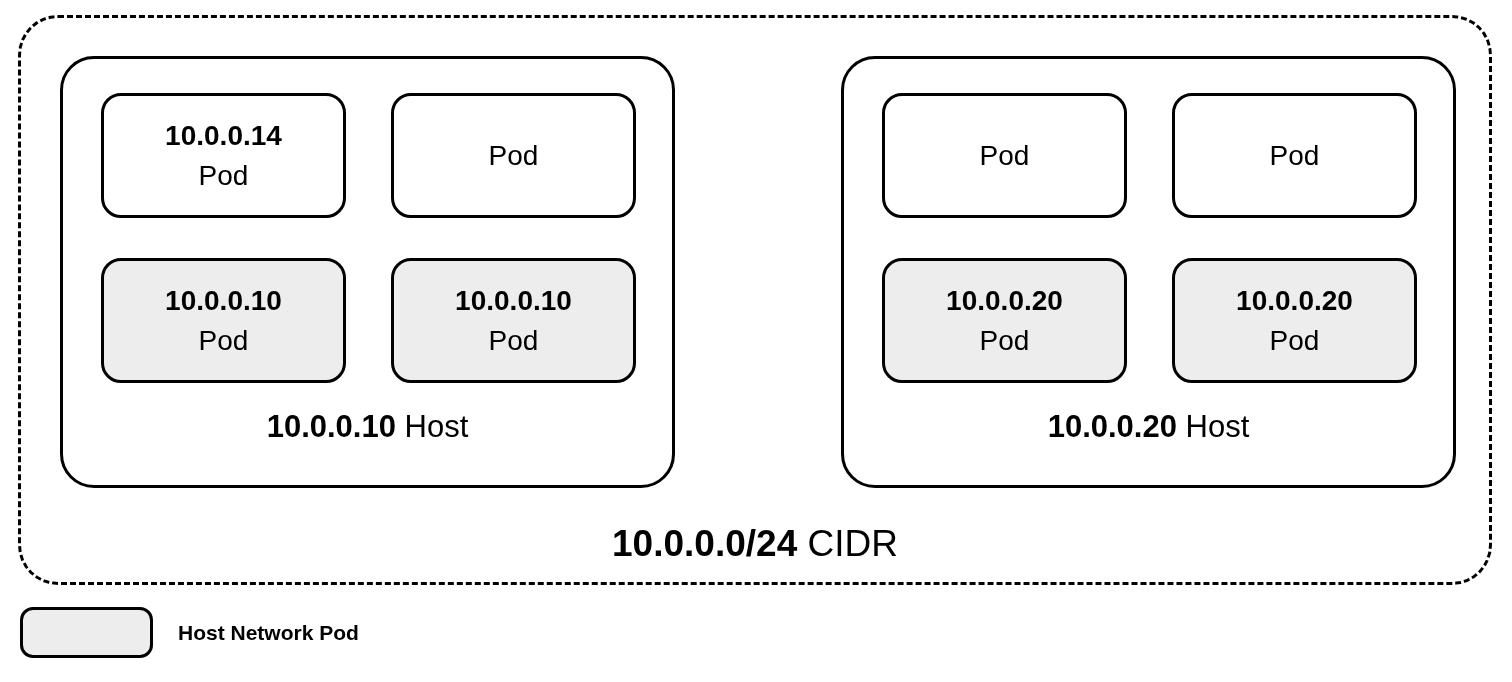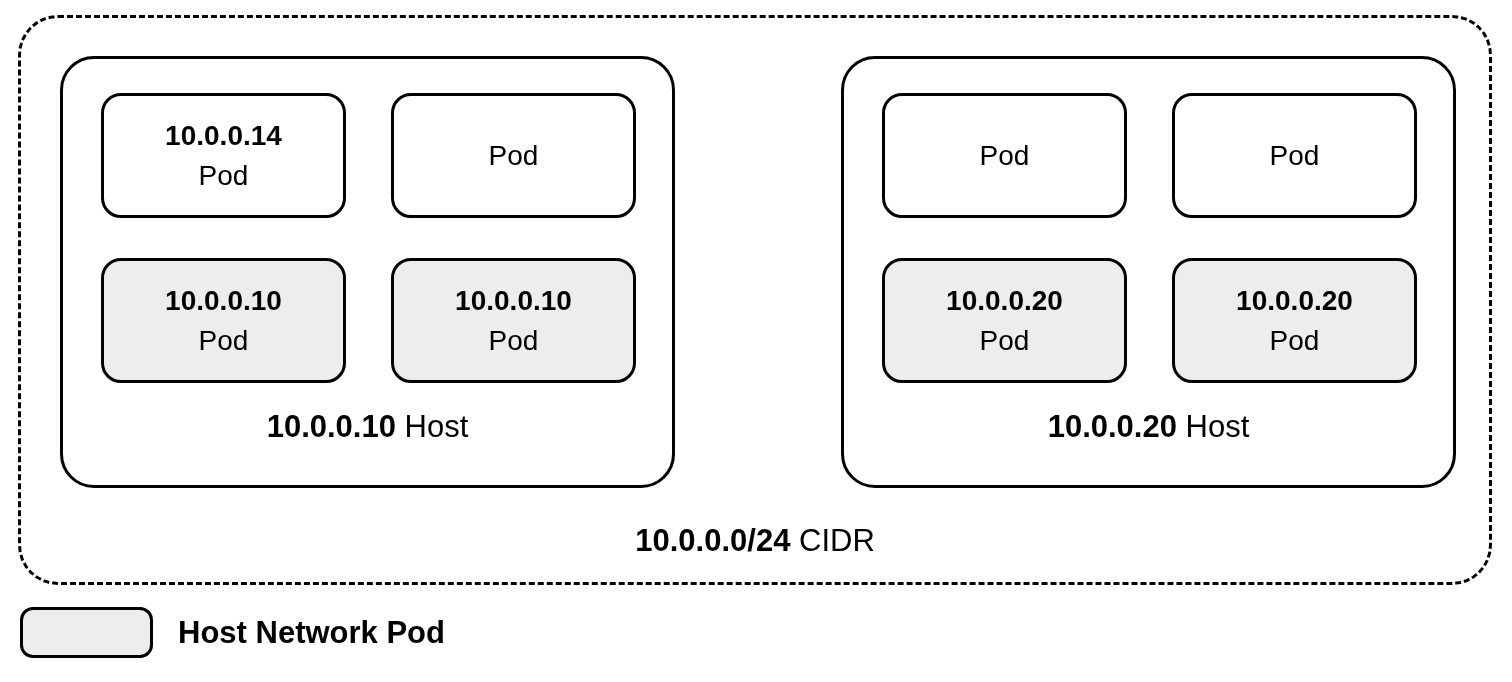--- a/index.html
+++ b/index.html
@@ -84,41 +84,41 @@
     font-size: 31px;
     padding-bottom: 14px;
     white-space: pre;
   }
   .cidr-label {
     position: absolute;
     left: 0;
     right: 0;
     top: 505px;
     text-align: center;
-    font-size: 31px;
+    font-size: 37px;
     white-space: pre;
   }
   .bold { font-weight: bold; }
   .legend {
     position: absolute;
     left: 20px;
     top: 607px;
     display: flex;
     align-items: center;
   }
   .legend-swatch {
     width: 133px;
     height: 51px;
     border: 3px solid var(--stroke);
     border-radius: 13px;
     background: var(--host-network-pod-fill);
   }
   .legend-label {
     margin-left: 25px;
-    font-size: 31px;
+    font-size: 21px;
     font-weight: bold;
   }
 </style>
 </head>
 <body>
 
 <div class="canvas">
 
   <div class="cidr-box">
 

